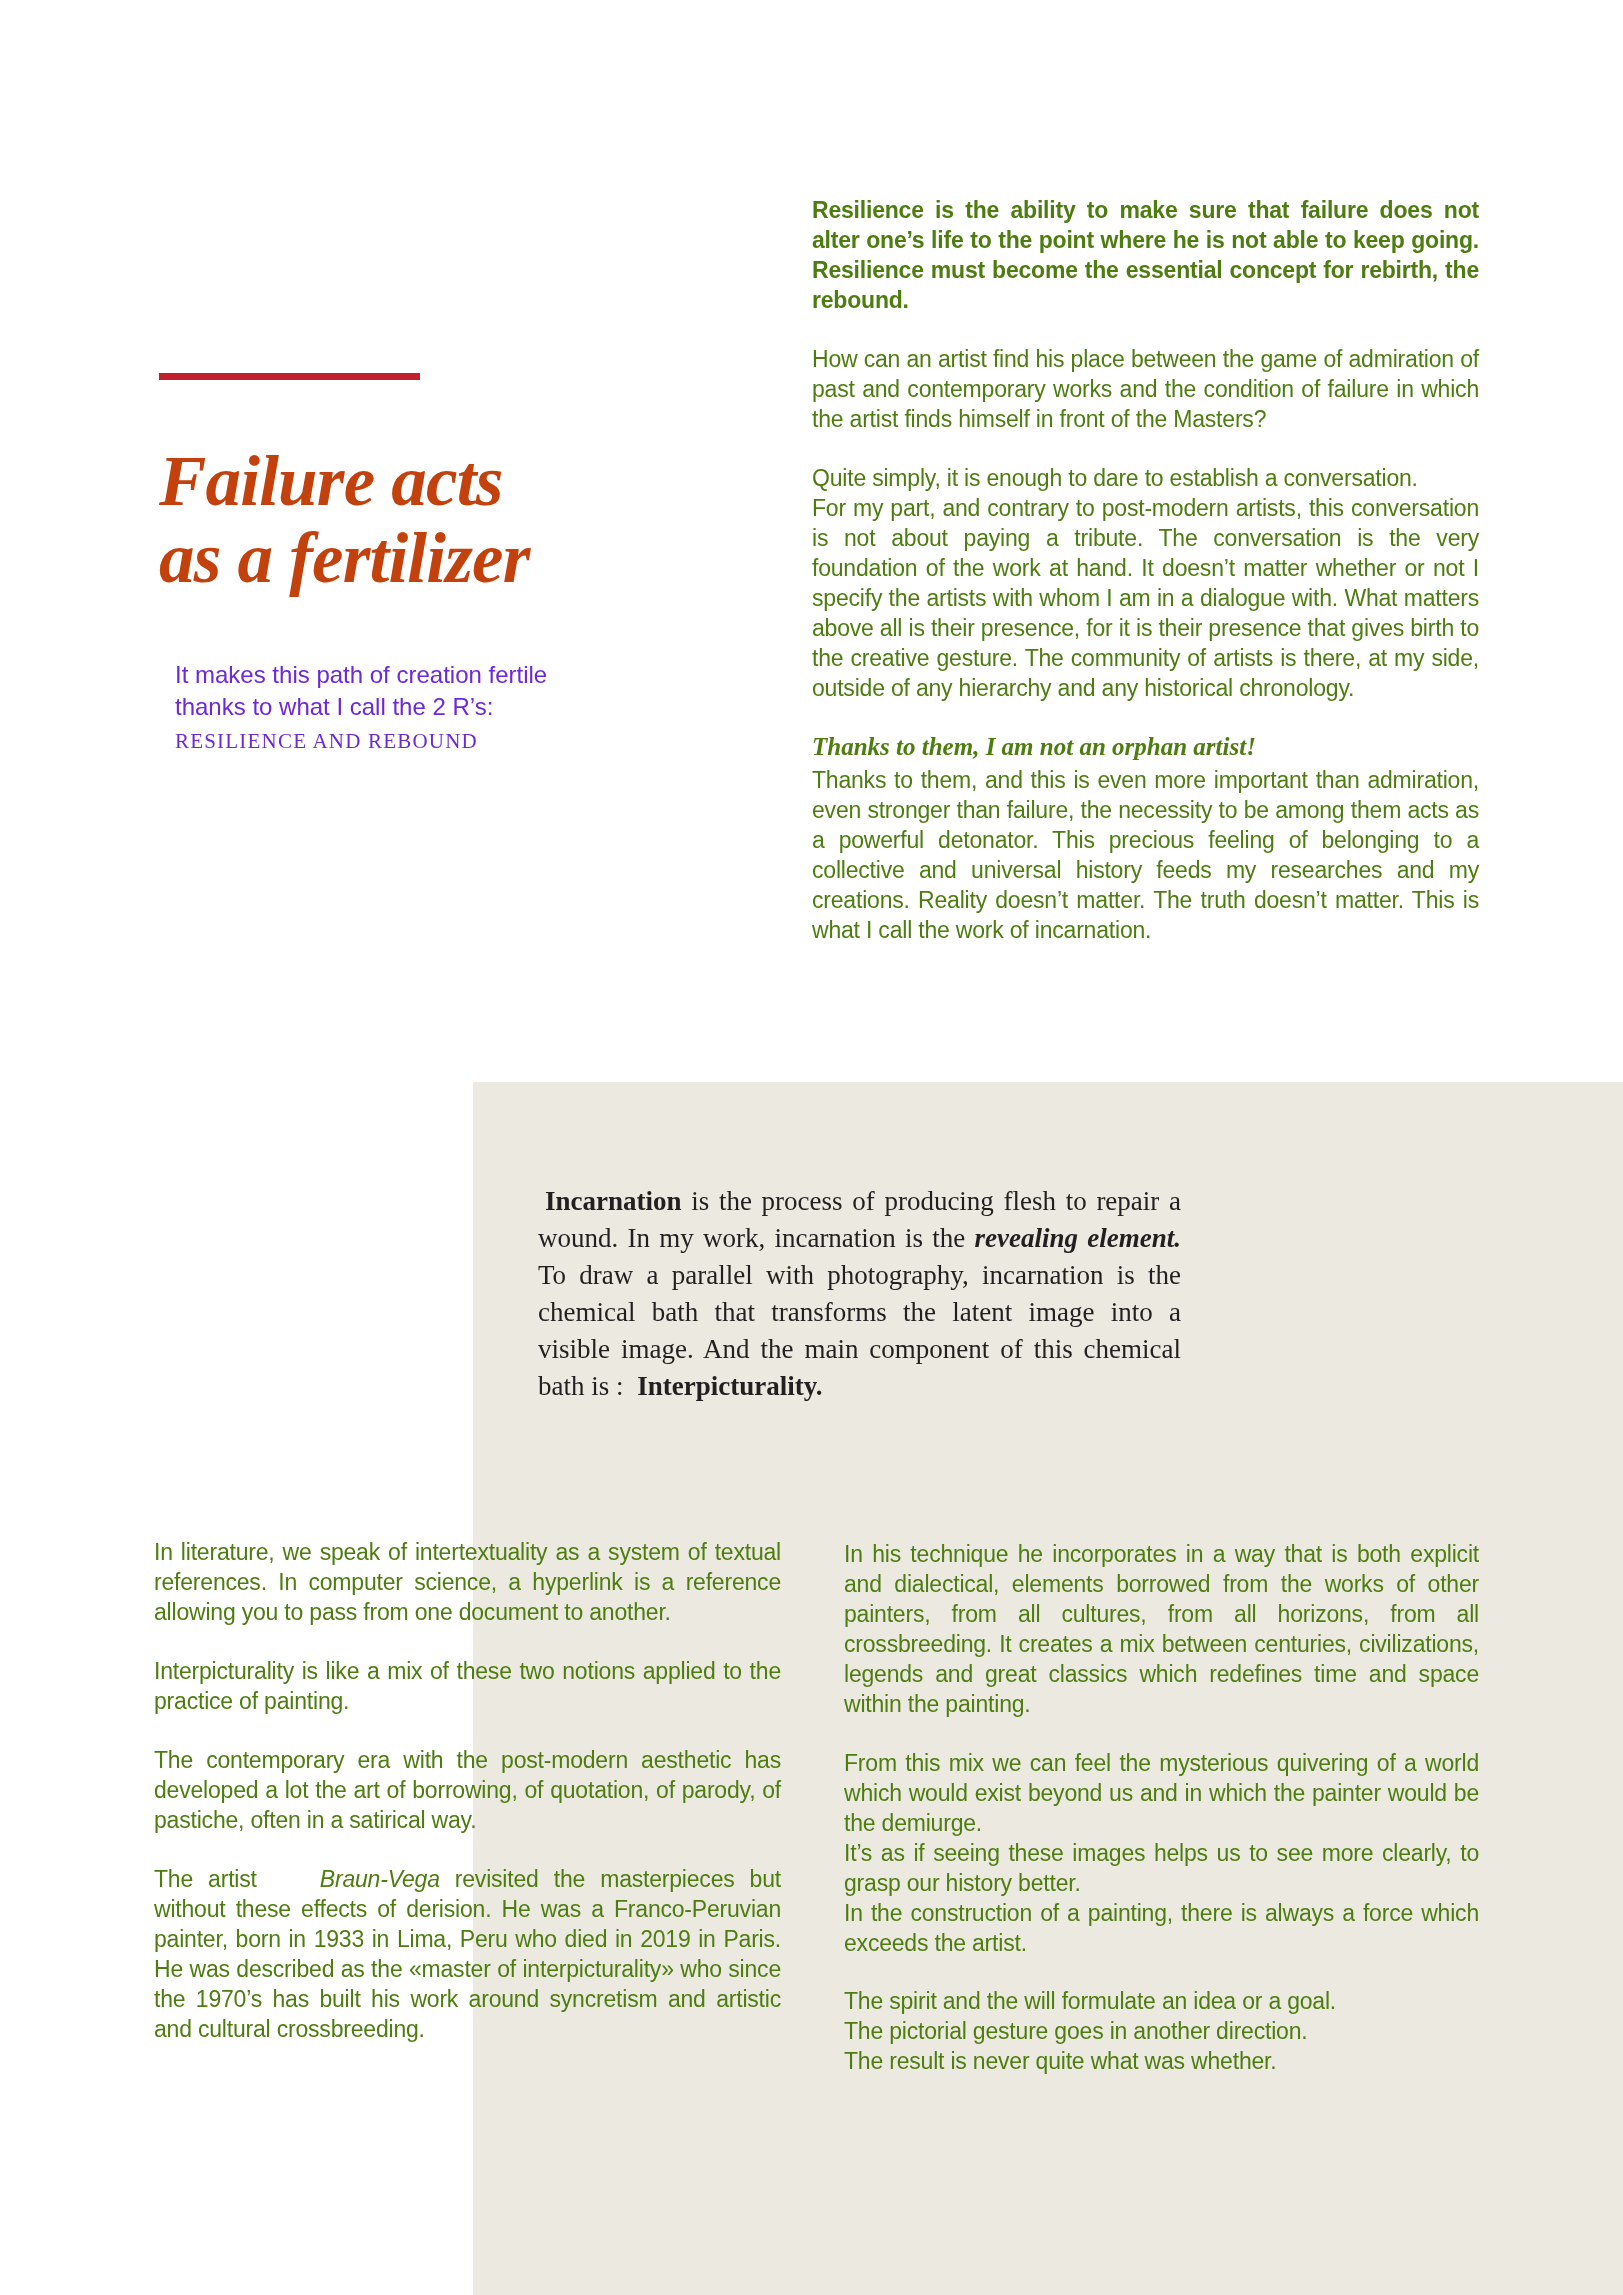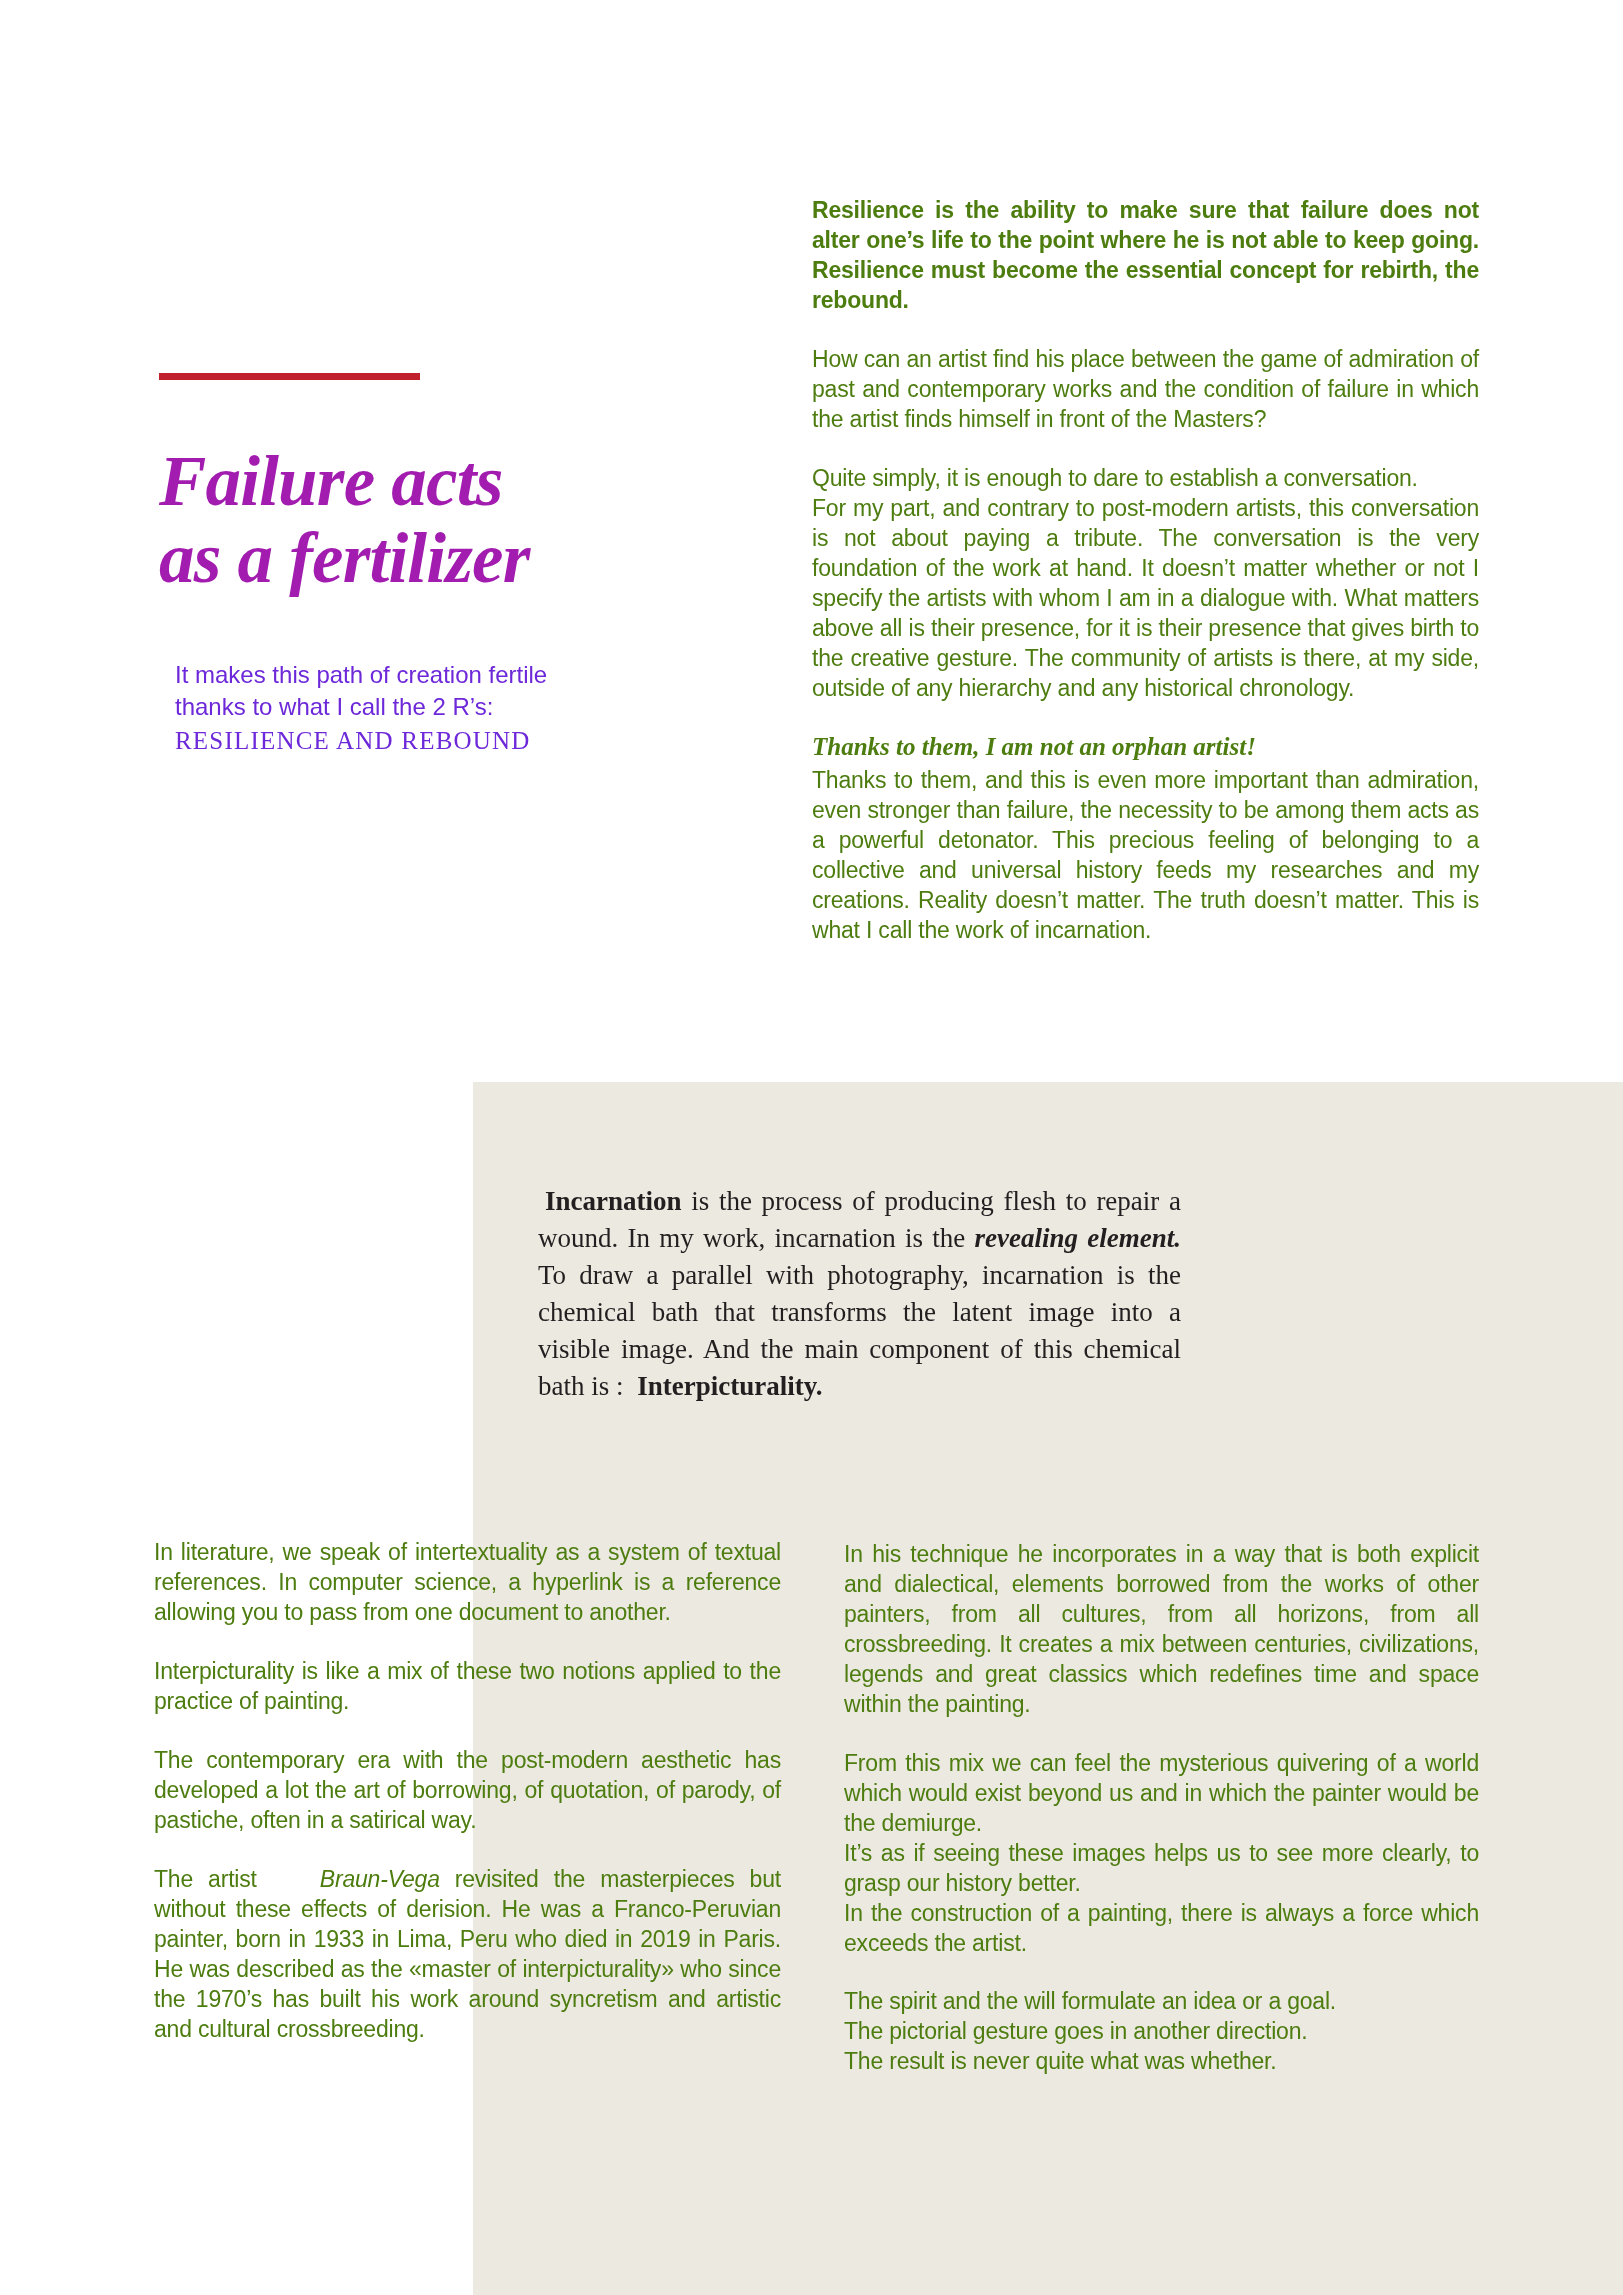--- a/index.html
+++ b/index.html
@@ -35,37 +35,37 @@
   .title {
     position: absolute;
     left: 159px;
     top: 443px;
     margin: 0;
     font-family: "Liberation Serif", serif;
     font-style: italic;
     font-weight: bold;
     font-size: 71px;
     line-height: 77px;
-    color: #a21caf;
+    color: #c2410c;
     letter-spacing: -0.8px;
   }
   .title .title-line { display: block; }
   .subtitle {
     position: absolute;
     left: 159px;
     top: 643px;
     margin: 16px;
     font-size: 24px;
     line-height: 32px;
     color: #6d28d9;
   }
   .subtitle span { display: block; }
   .subtitle .caps {
     font-family: "Liberation Serif", serif;
-    font-size: 25px;
+    font-size: 21px;
     letter-spacing: 1.2px;
     margin-top: 2.4px;
   }
   .body-copy {
     font-size: 23px;
     line-height: 30px;
     letter-spacing: -0.2px;
     color: #4d7c0f;
     text-align: justify;
   }

